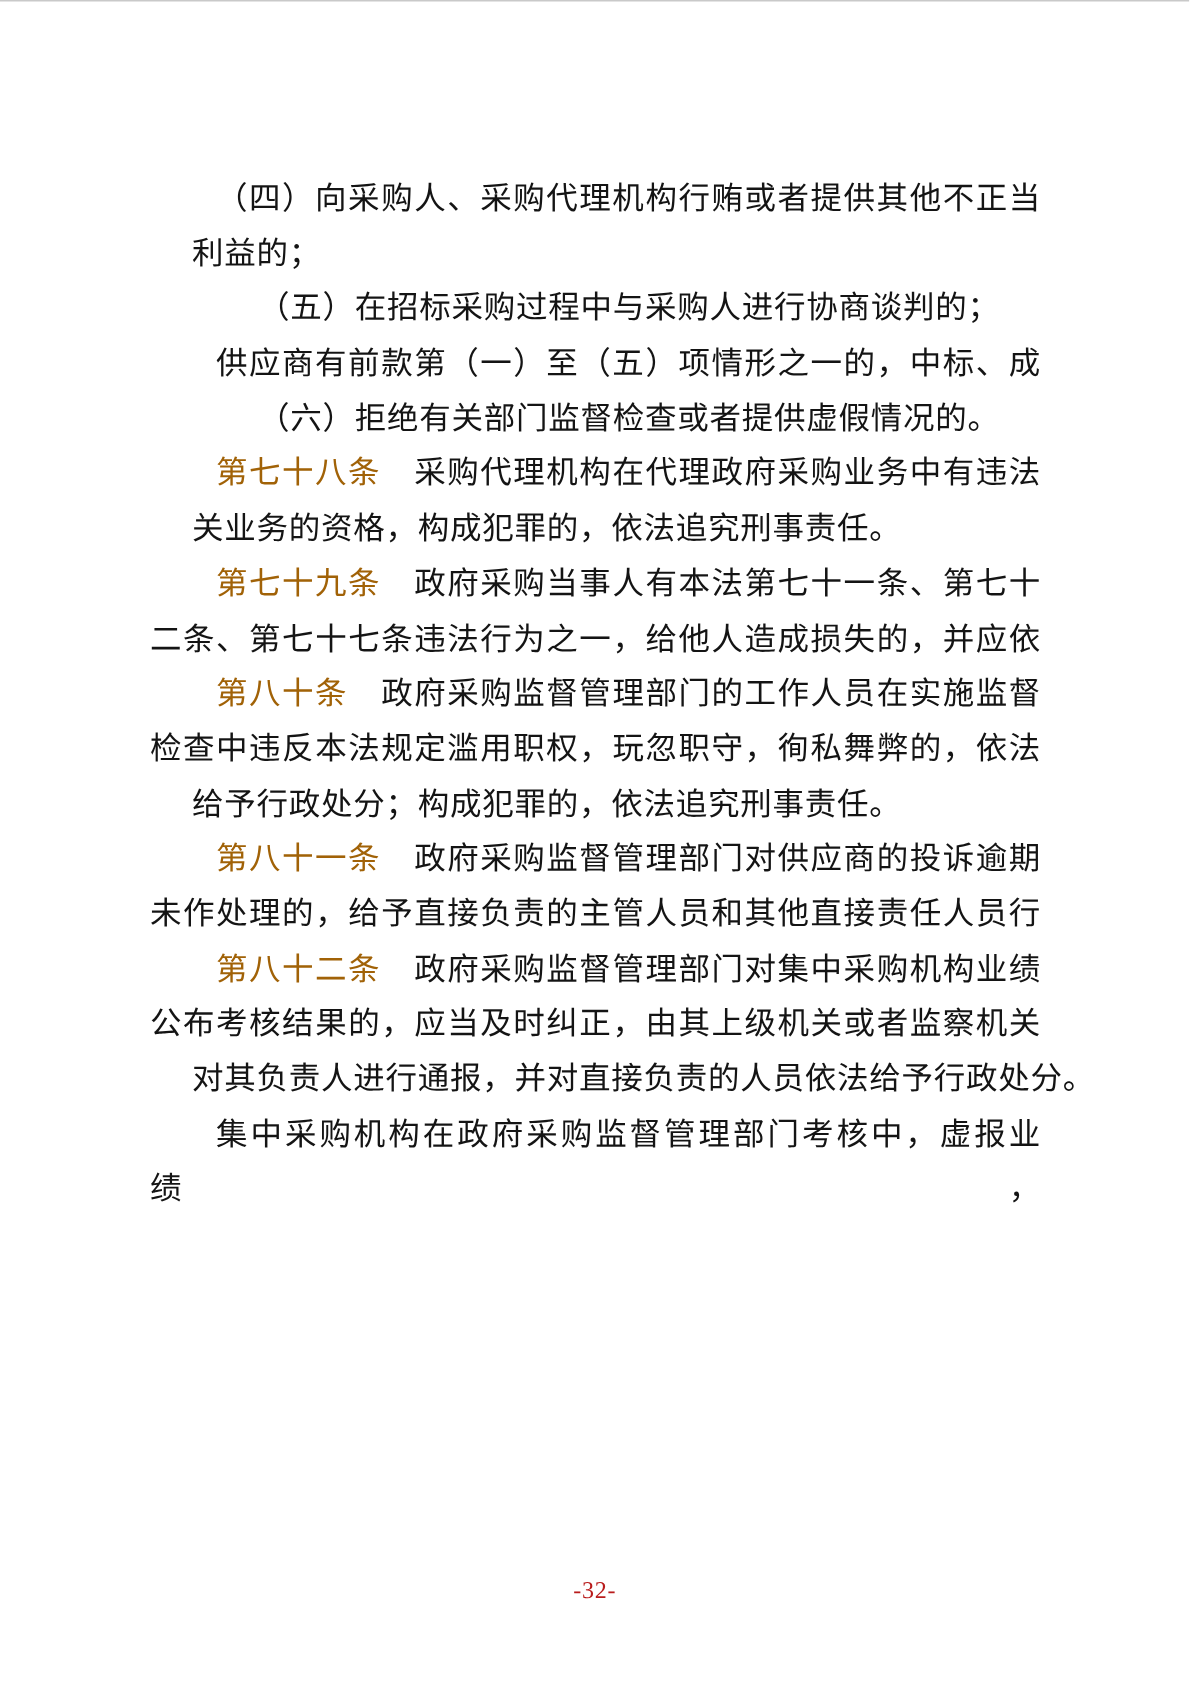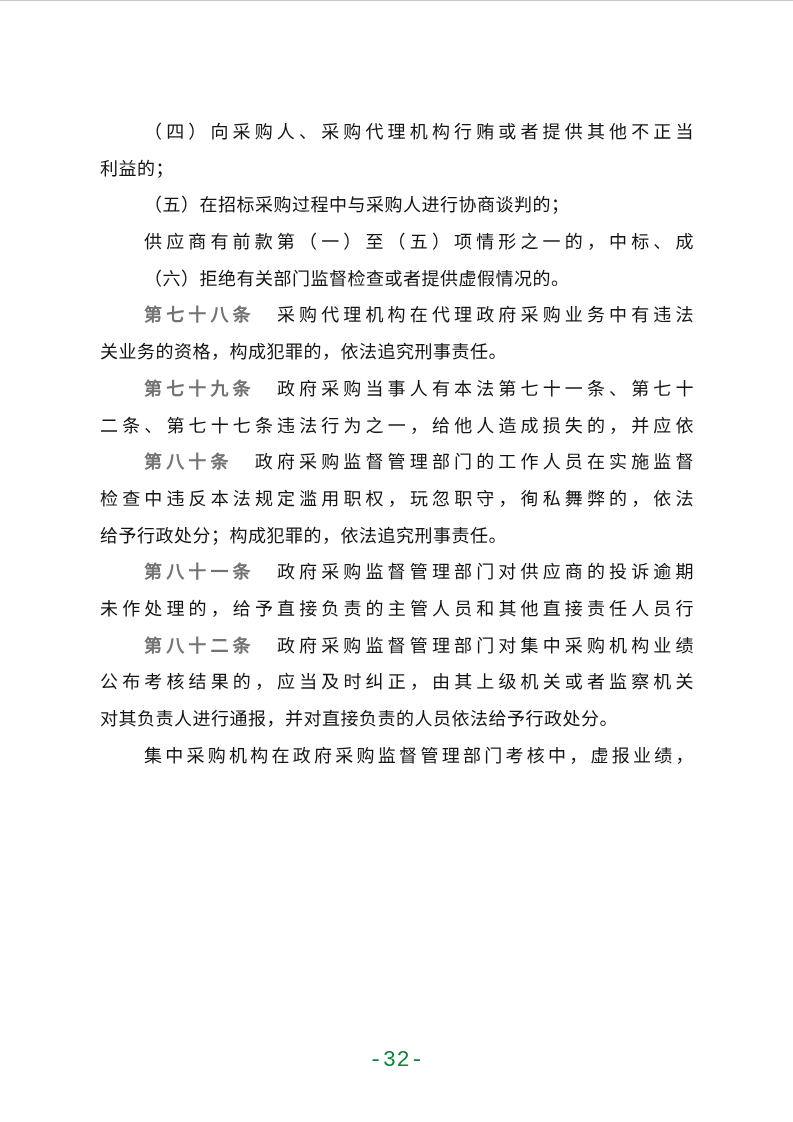--- a/index.html
+++ b/index.html
@@ -26,54 +26,55 @@
   }
   .text-block {
     position: absolute;
     left: 100px;
     top: 114px;
     width: 594px;
   }
   .line {
     height: 36.7px;
     line-height: 36.7px;
-    font-size: 18px;
+    font-size: 21px;
     letter-spacing: 0.5px;
     white-space: nowrap;
     color: #141414;
   }
   .line.justify {
     white-space: normal;
     text-align: justify;
     text-align-last: justify;
     text-justify: inter-character;
   }
   .line.plain {
     text-align: left;
+    margin-left: 28px;
   }
   .line.indent {
     text-indent: 44px;
   }
   .lead {
-    font-weight: 700;
-    color: #737373;
+    font-weight: 400;
+    color: #a16207;
   }
   .page-footer {
     position: absolute;
     left: 0;
     top: 1050px;
     width: 100%;
     text-align: center;
   }
   .page-number {
-    font-size: 22px;
+    font-size: 16px;
     line-height: 22px;
-    color: #15803d;
+    color: #b91c1c;
     letter-spacing: 0.5px;
-    font-family: Liberation Mono, monospace;
+    font-family: Liberation Serif, serif;
   }
 </style>
 </head>
 <body>
 
 <div class="page">
   <div class="page-top-edge"></div>
 
   <div class="text-block">
       <div class="line indent justify"><span>（四）向采购人、采购代理机构行贿或者提供其他不正当</span></div>

